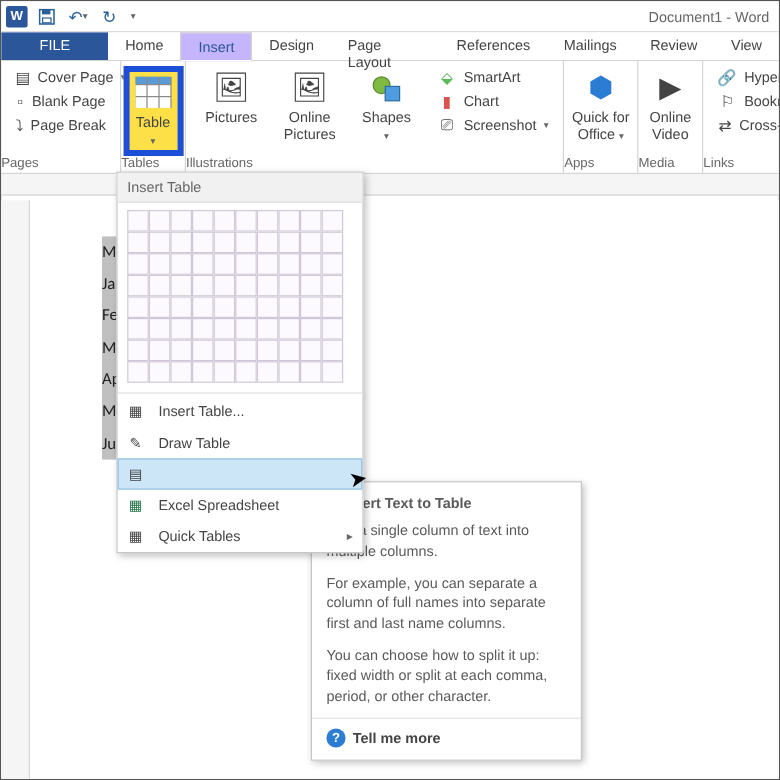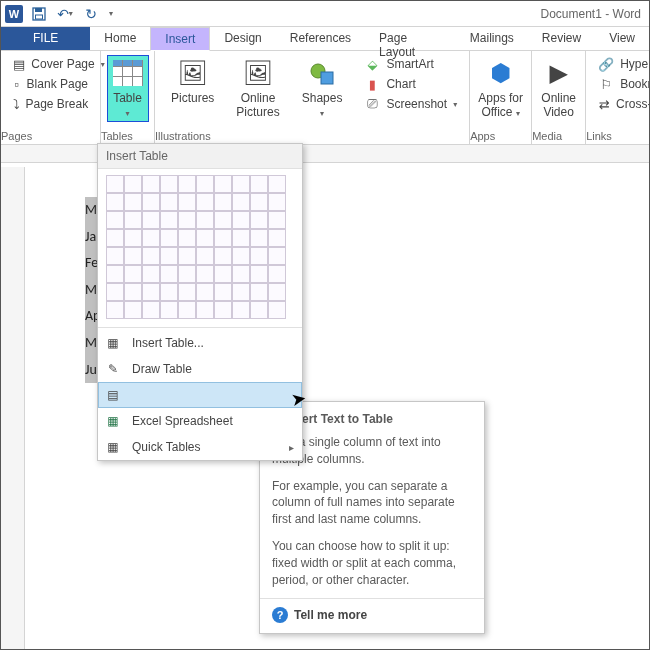--- a/index.html
+++ b/index.html
@@ -13,21 +13,21 @@
 .tab{padding:4px 14px 0;color:#444;cursor:pointer;position:relative}
 .tab.file{background:#2b579a;color:#fff;text-transform:uppercase;padding:4px 32px}
 .tab.active{color:#2b579a;border:1px solid #d4d4d4;border-bottom:1px solid #fff;margin-bottom:-1px;background:#c4b5fd}
 .ribbon{height:94px;background:#fff;display:flex;border-bottom:1px solid #d4d4d4}
 .group{border-right:1px solid #d4d4d4;padding:4px 8px 2px;display:flex;flex-direction:column;position:relative}
 .group-label{position:absolute;bottom:2px;left:0;right:0;text-align:left;color:#666;font-size:11px}
 .pages-items{display:flex;flex-direction:column;gap:2px}
 .ribbon-item{display:flex;align-items:center;gap:6px;padding:1px 4px;white-space:nowrap}
 .ribbon-item .ico{width:16px;height:16px;display:flex;align-items:center;justify-content:center;font-size:13px}
 .big-btn{display:flex;flex-direction:column;align-items:center;padding:2px 8px;gap:2px;cursor:pointer}
-.big-btn.selected{background:#5eead4;border:1px solid #1d4ed8;padding:1px 4px}
+.big-btn.selected{background:#fde047;border:5px solid #1d4ed8;padding:1px 4px}
 .big-ico{width:32px;height:32px;display:flex;align-items:center;justify-content:center;font-size:24px}
 .table-ico-grid{width:30px;height:26px;display:grid;grid-template-columns:repeat(3,1fr);grid-template-rows:6px 1fr 1fr;gap:1px;background:#888}
 .table-ico-grid div{background:#fff}
 .table-ico-grid .hdr{background:#5b9bd5}
 .big-btn .lbl{font-size:12px;text-align:center;line-height:1.2}
 .dropdown-arrow{font-size:8px;color:#666}
 .illustrations{display:flex;gap:6px}
 .links-items,.apps-items{display:flex;flex-direction:column;gap:2px}
 .ruler{height:18px;background:#f5f5f5;border-bottom:1px solid #d4d4d4;display:flex;align-items:center;padding-left:120px;color:#888;font-size:10px;gap:70px}
 .doc-area{position:absolute;top:166px;left:0;right:0;bottom:0;background:#fff;display:flex}
@@ -74,22 +74,22 @@
     <span class="dropdown-arrow">▾</span>
   </div>
   <div class="title">Document1 - Word</div>
 </div>
 
 <div class="tabs">
   <div class="tab file">FILE</div>
   <div class="tab">Home</div>
   <div class="tab active">Insert</div>
   <div class="tab">Design</div>
+  <div class="tab">Page Layout</div>
   <div class="tab">References</div>
-  <div class="tab">Page Layout</div>
   <div class="tab">Mailings</div>
   <div class="tab">Review</div>
   <div class="tab">View</div>
 </div>
 
 <div class="ribbon">
   <div class="group" style="width:100px">
     <div class="pages-items">
       <div class="ribbon-item">
           <span class="ico">▤</span>
@@ -163,21 +163,21 @@
             <span class="dropdown-arrow">▾</span>
           </div>
       </div>
     </div>
     <div class="group-label">Illustrations</div>
   </div>
 
   <div class="group" style="width:62px;align-items:center">
     <div class="big-btn">
         <div class="big-ico" style="color:#2b7cd3">⬢</div>
-        <div class="lbl" style="white-space:pre"><span>Apps for
+        <div class="lbl" style="white-space:pre"><span>Quick for
 Office</span> <span class="dropdown-arrow">▾</span></div>
       </div>
     <div class="group-label">Apps</div>
   </div>
 
   <div class="group" style="width:54px;align-items:center">
     <div class="big-btn">
         <div class="big-ico">▶</div>
         <div class="lbl" style="white-space:pre">Online
 Video</div>

